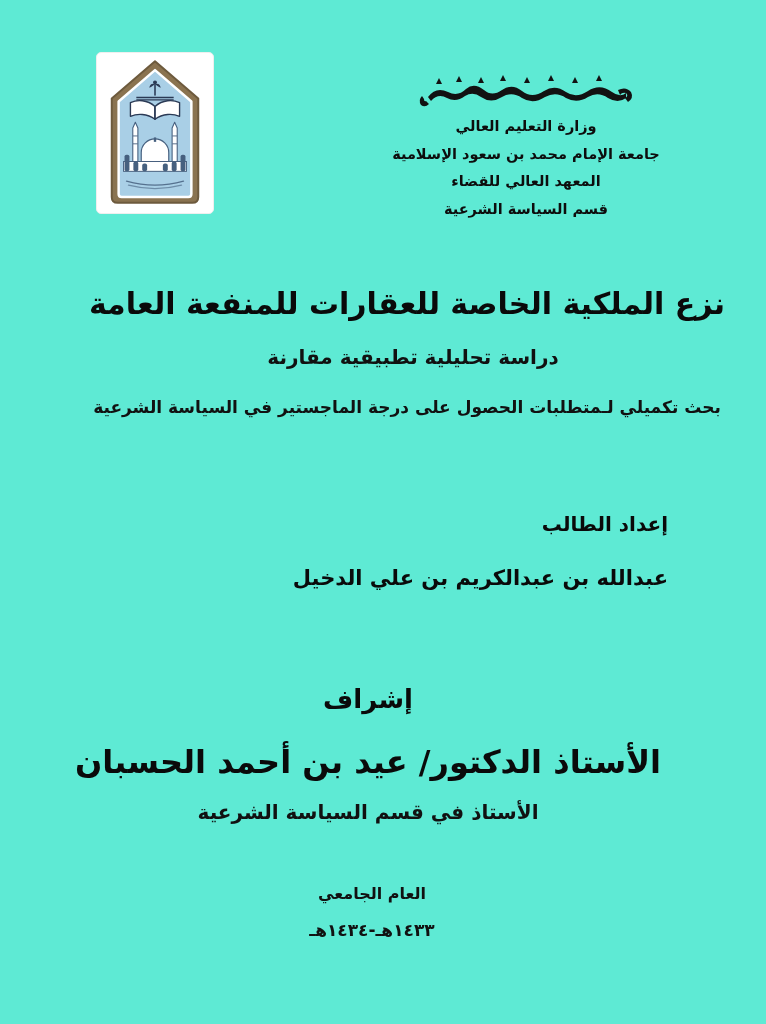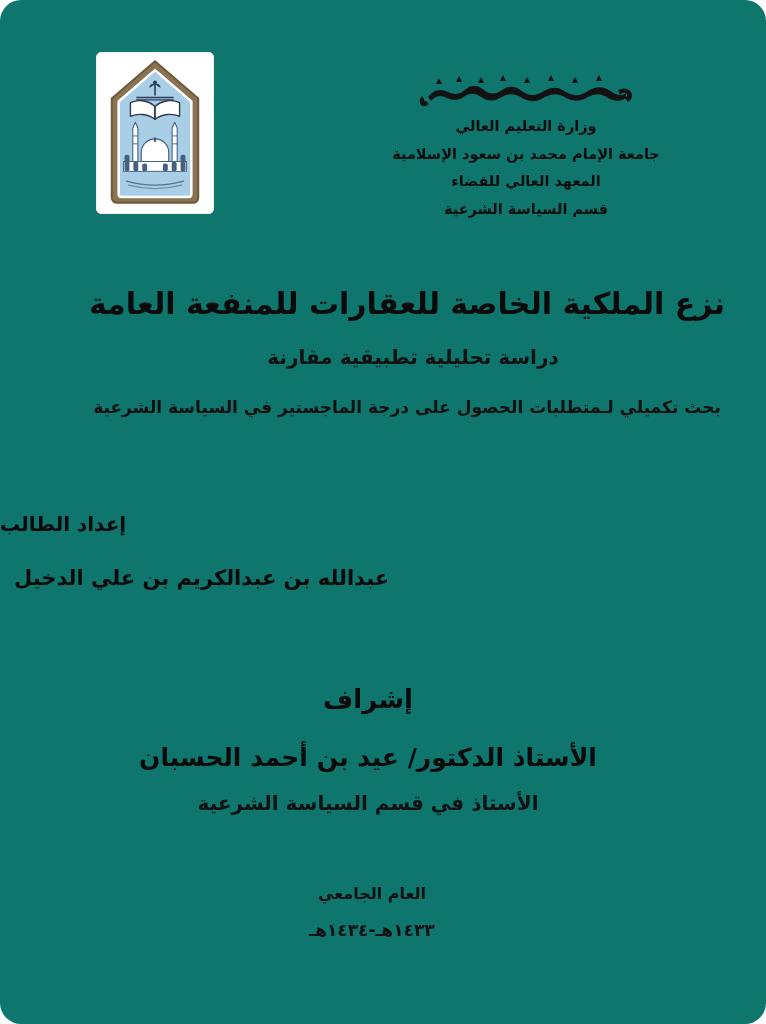--- a/index.html
+++ b/index.html
@@ -14,22 +14,21 @@
     position: relative;
     overflow: hidden;
     font-family: "DejaVu Sans", "Liberation Sans", sans-serif;
     color: #111111;
     direction: rtl;
   }
 
   .page {
     position: absolute;
     inset: 0;
-    background: #0f766e;
-    border-radius: 21px;
+    background: #5eead4;
   }
 
   
   .logo-box {
     position: absolute;
     left: 96px;
     top: 52px;
     width: 118px;
     height: 162px;
     background: #ffffff;
@@ -101,21 +100,21 @@
     margin: 28px 0 0 0;
     color: #111111;
   }
 
   
   .student-block {
     position: absolute;
     left: 0;
     top: 512px;
     width: 668px;
-    text-align: left;
+    text-align: right;
     direction: rtl;
   }
   .student-label {
     font-size: 20px;
     font-weight: bold;
     margin: 0;
     line-height: 1.2;
     color: #0a0a0a;
   }
   .student-name {
@@ -136,21 +135,21 @@
     direction: rtl;
   }
   .supervisor-label {
     font-size: 26px;
     font-weight: bold;
     margin: 0;
     line-height: 1.2;
     color: #0a0a0a;
   }
   .supervisor-name {
-    font-size: 25px;
+    font-size: 32px;
     font-weight: bold;
     margin: 28px 0 0 0;
     line-height: 1.2;
     color: #0a0a0a;
   }
   .supervisor-title {
     font-size: 20px;
     font-weight: bold;
     margin: 18px 0 0 0;
     line-height: 1.2;

